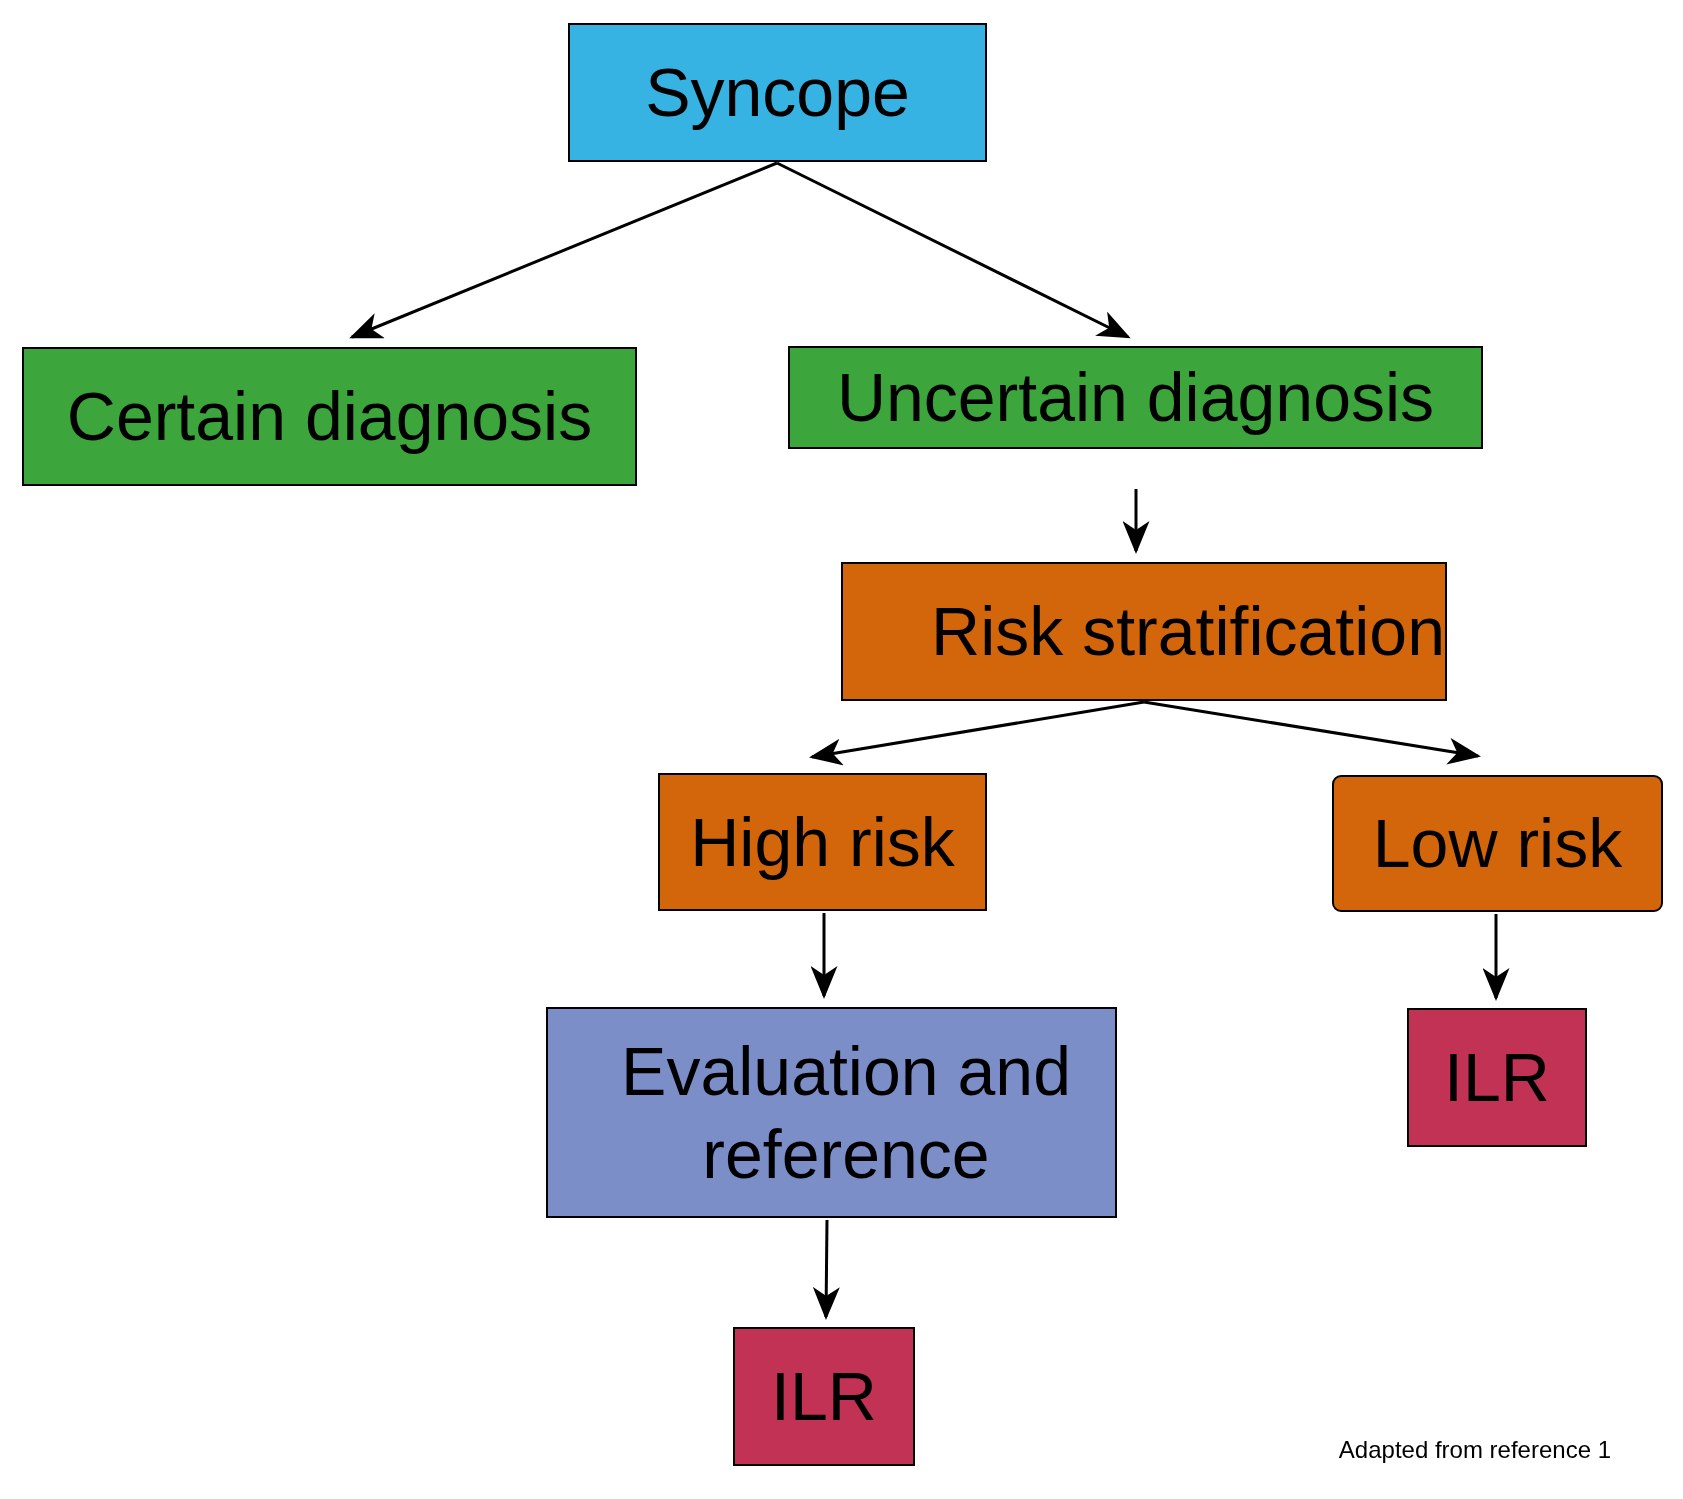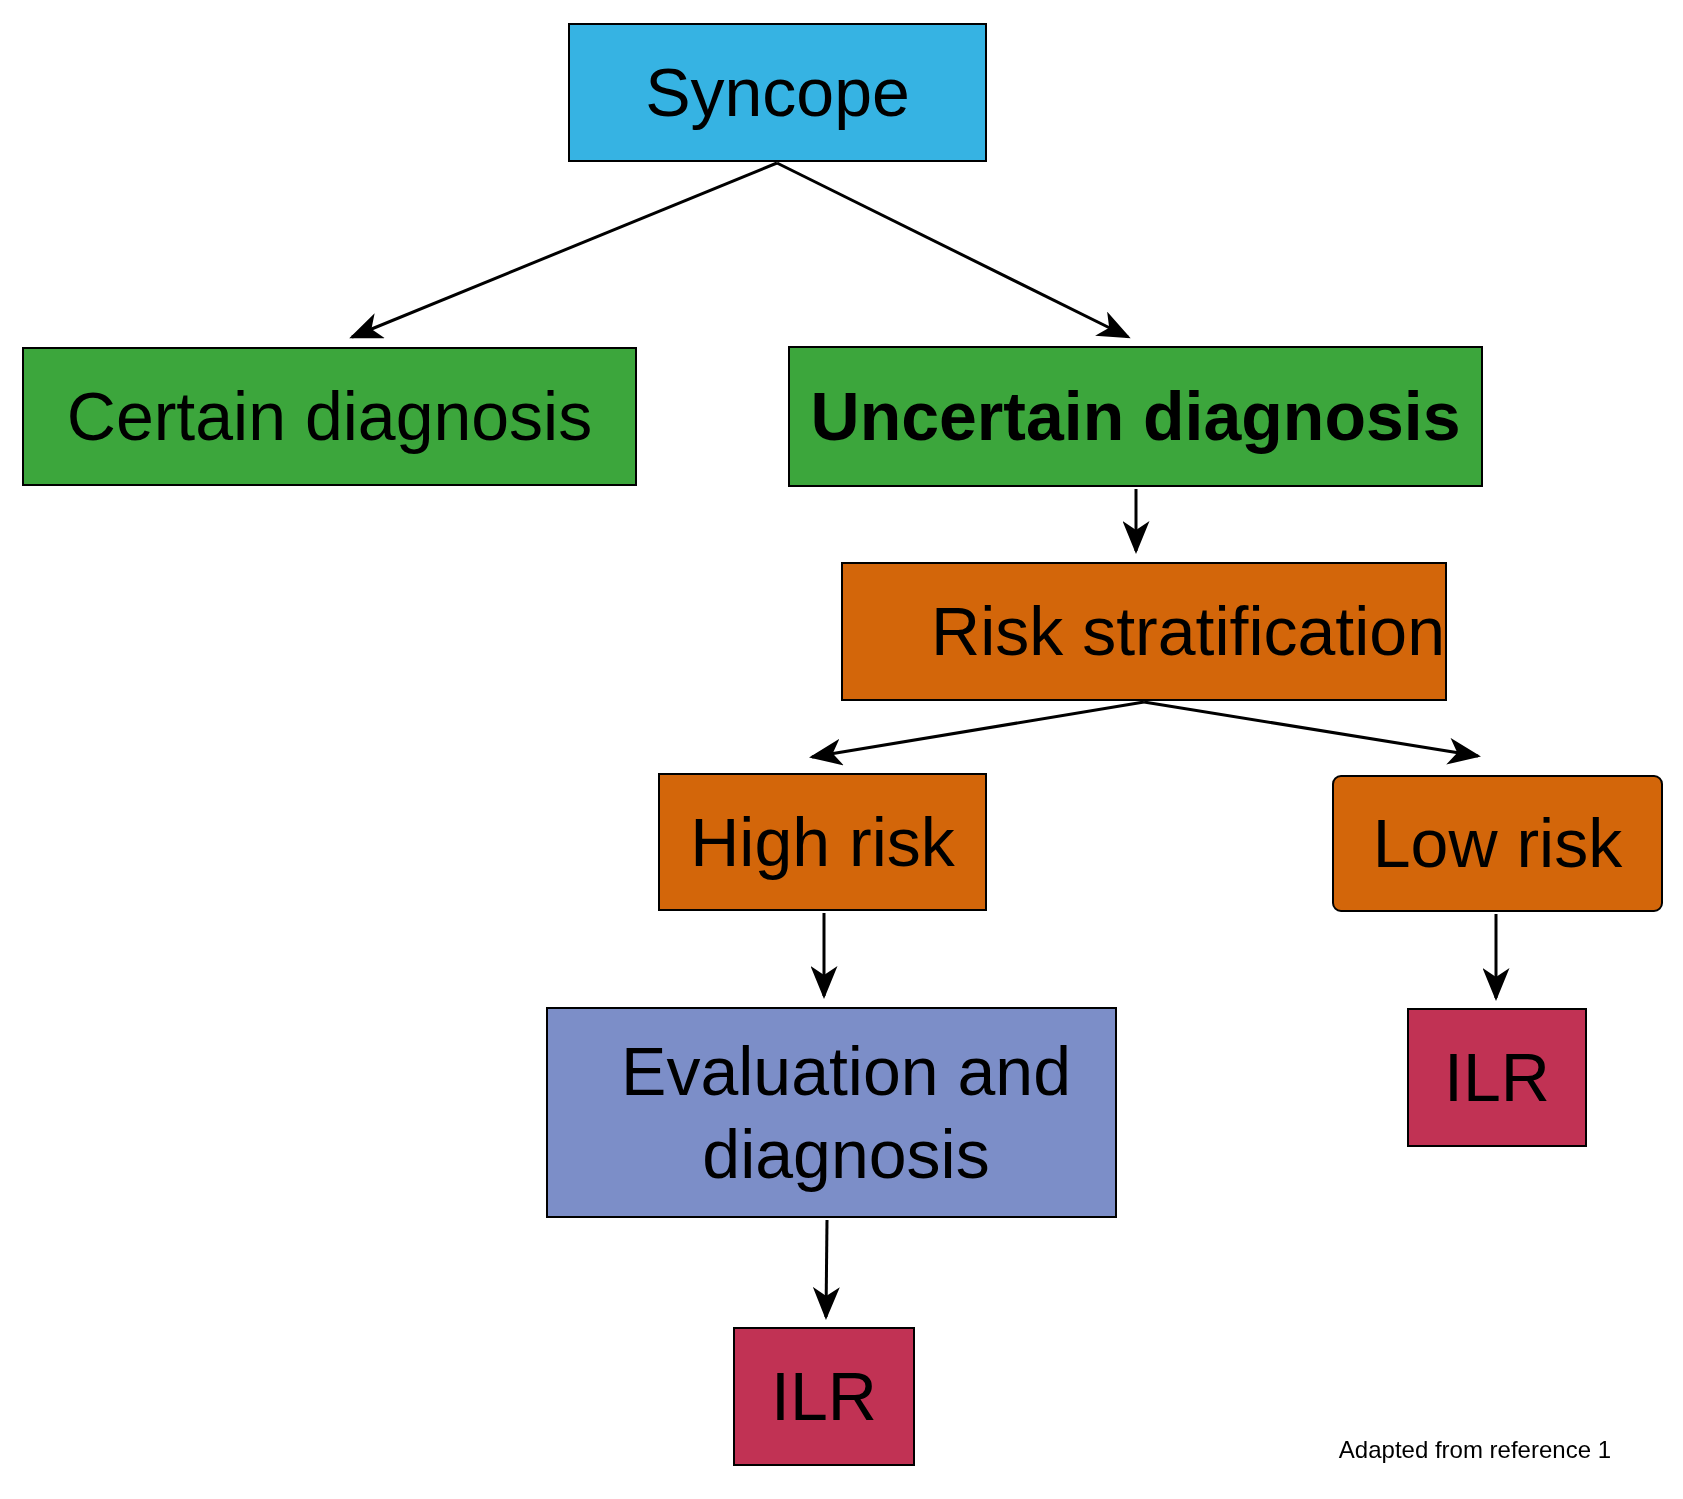--- a/index.html
+++ b/index.html
@@ -37,21 +37,21 @@
     border: 2px solid #000;
     font-size: 68px;
     line-height: 1.22;
     letter-spacing: 0;
     white-space: nowrap;
   }
   .node span { display: block; }
   
   .n-syncope   { left: 568px;  top: 23px;   width: 419px; height: 139px; }
   .n-certain   { left: 22px;   top: 347px;  width: 615px; height: 139px; }
-  .n-uncertain { left: 788px;  top: 346px;  width: 695px; height: 141px; font-weight: bold; }
+  .n-uncertain { left: 788px;  top: 346px;  width: 695px; height: 103px; }
   .n-risk      { left: 841px;  top: 562px;  width: 606px; height: 139px; align-items: flex-end; }
   .n-high      { left: 658px;  top: 773px;  width: 329px; height: 138px; }
   .n-low       { left: 1332px; top: 775px;  width: 331px; height: 137px; }
   .n-eval      { left: 546px;  top: 1007px; width: 571px; height: 211px; padding-left: 29px; }
   .n-ilr-high  { left: 733px;  top: 1327px; width: 182px; height: 139px; }
   .n-ilr-low   { left: 1407px; top: 1008px; width: 180px; height: 139px; }
   .caption {
     position: absolute;
     right: 72px;
     top: 1437px;
@@ -100,21 +100,21 @@
   <div class="node n-high" style="background-color: rgb(211, 102, 10); border-color: rgb(0, 0, 0); align-items: center;">
     <span>High risk</span>
   </div>
 
   <div class="node n-low" style="background-color: rgb(211, 102, 10); border-color: rgb(0, 0, 0); border-radius: 9px;">
     <span>Low risk</span>
   </div>
 
   <div class="node n-eval" style="background-color: rgb(124, 142, 200); border-color: rgb(0, 0, 0);">
     <span>Evaluation and</span>
-    <span>diagnosis</span>
+    <span>reference</span>
   </div>
 
   <div class="node n-ilr-high" style="background-color: rgb(193, 50, 84); border-color: rgb(0, 0, 0);">
     <span>ILR</span>
   </div>
 
   <div class="node n-ilr-low" style="background-color: rgb(193, 50, 84); border-color: rgb(0, 0, 0);">
     <span>ILR</span>
   </div>
 

